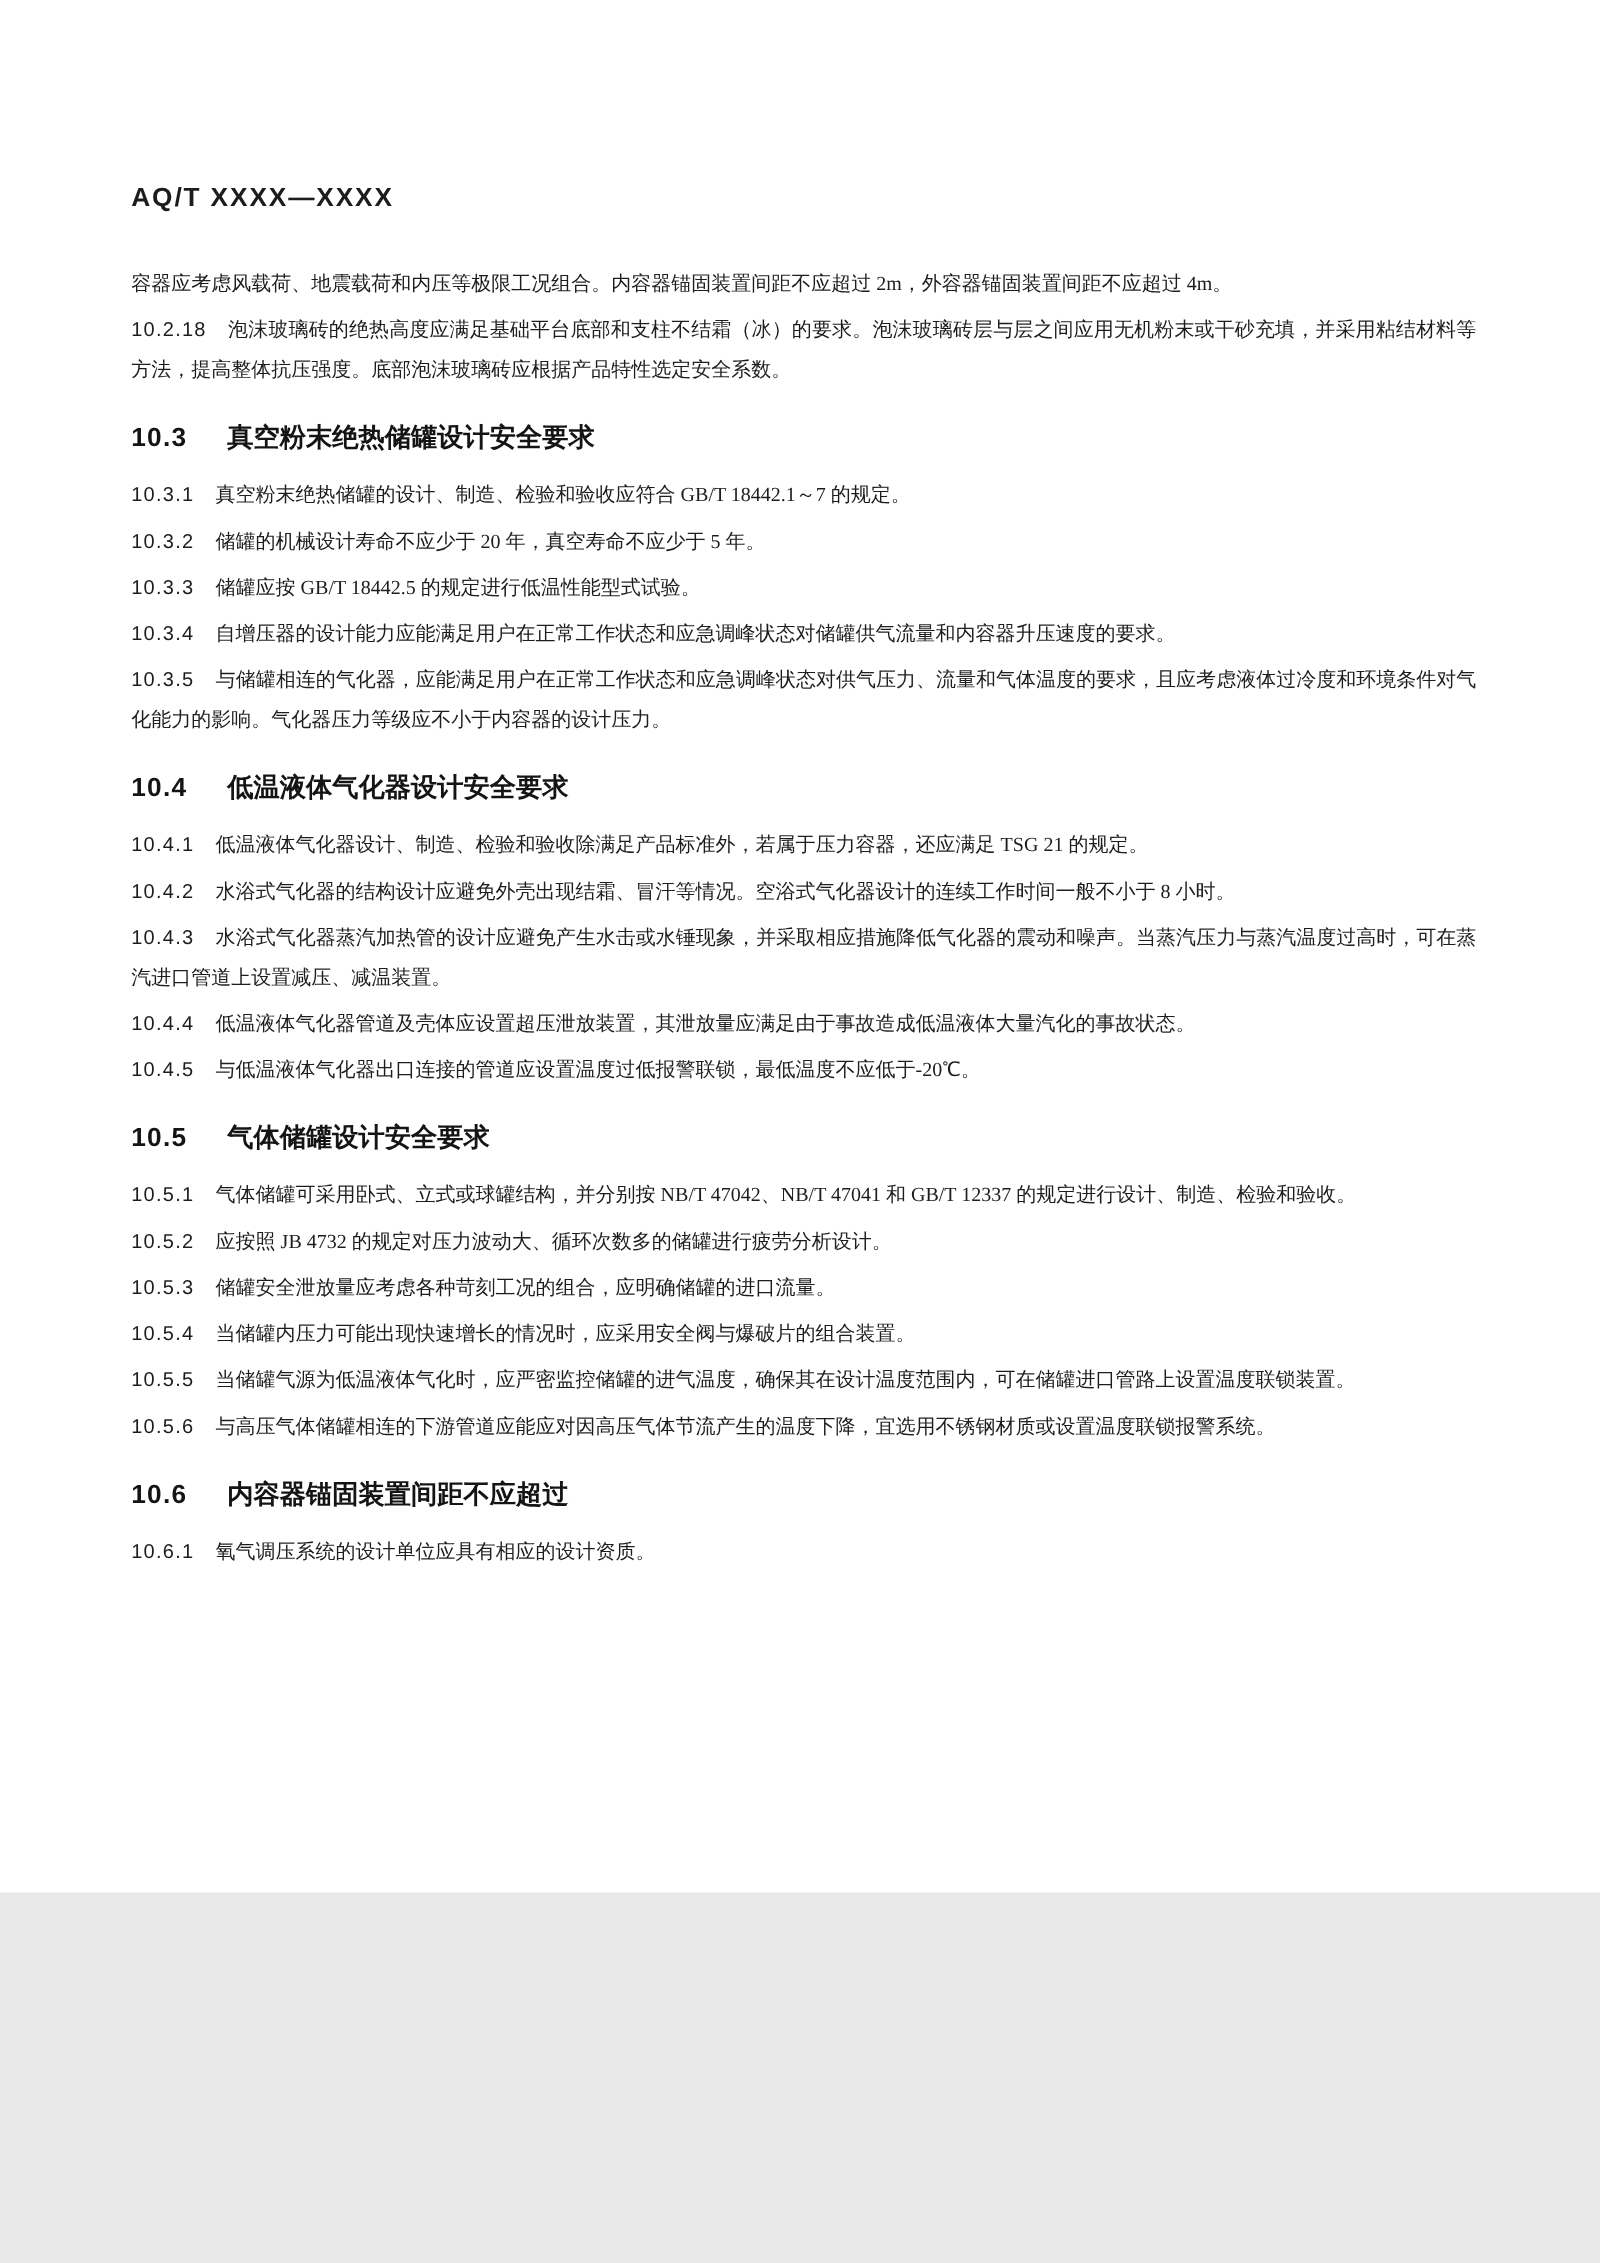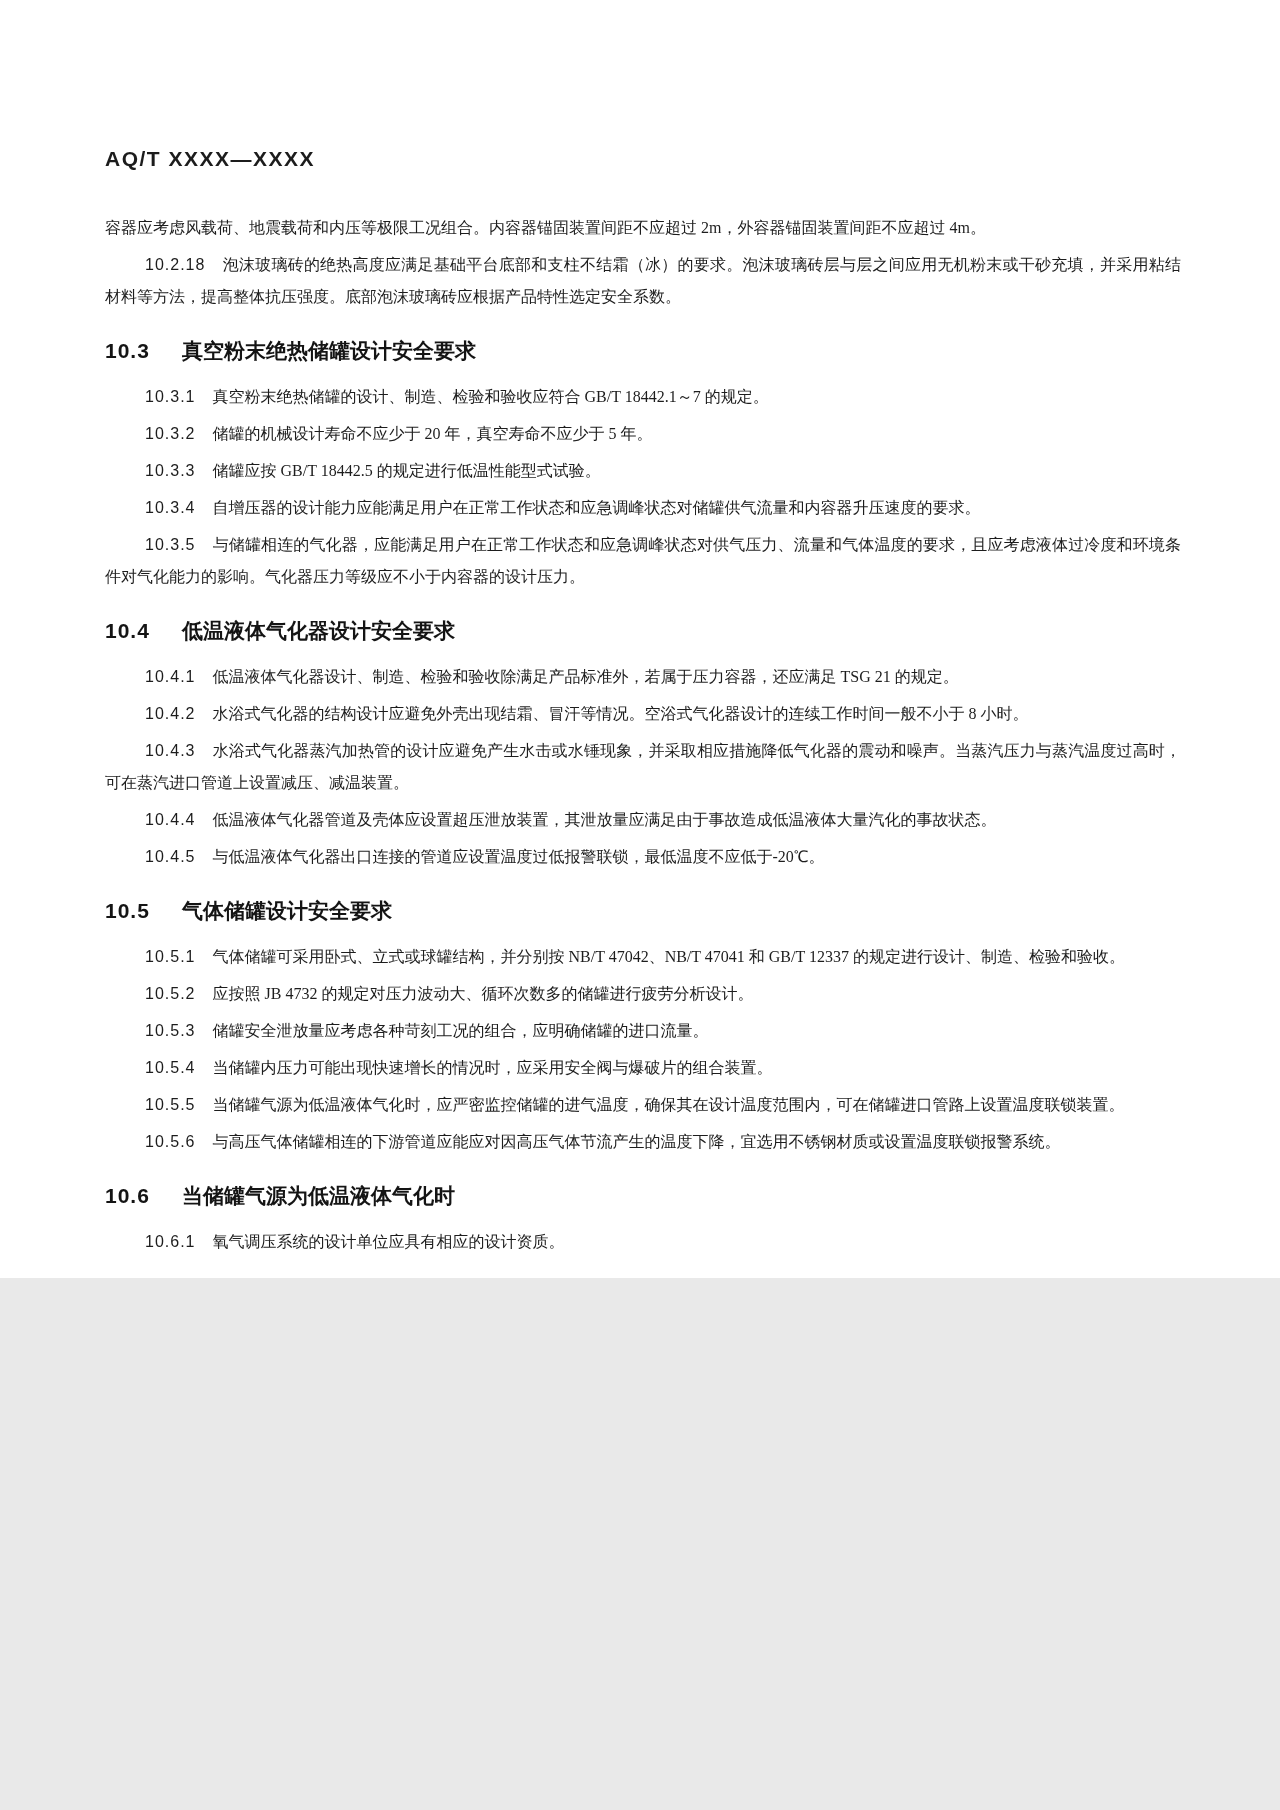--- a/index.html
+++ b/index.html
@@ -4,21 +4,21 @@
 <style>
   * { margin: 0; padding: 0; box-sizing: border-box; }
   html, body { background: #e9e9e9; }
   body {
     width: 1280px; height: 1810px;
     font-family: "Liberation Serif", serif;
     color: #1d1d1d;
   }
   .page {
     position: relative;
-    width: 1280px; height: 1278px;
+    width: 1280px; height: 1514px;
     background: #ffffff;
     overflow: hidden;
   }
   .doc-header {
     position: absolute;
     top: 147px; left: 105px;
     font-family: "Liberation Sans", sans-serif;
     font-size: 21px;
     font-weight: 700;
     letter-spacing: 1.5px;
@@ -34,21 +34,20 @@
     line-height: 32px;
     text-align: justify;
     margin: 5px 0;
     color: #1d1d1d;
   }
   .para .num {
     font-family: "Liberation Sans", sans-serif;
     letter-spacing: 1px;
     margin-right: 17px;
     white-space: nowrap;
-    margin-left: 40px;
   }
   .heading {
     font-family: "Liberation Sans", sans-serif;
     font-size: 21px;
     font-weight: 700;
     line-height: 30px;
     margin: 23px 0 15px 0;
     color: #141414;
   }
   .heading .num { margin-right: 32px; letter-spacing: 1px; }
@@ -118,21 +117,21 @@
     <p class="para"><span class="num">10.5.2</span><span>应按照 JB 4732 的规定对压力波动大、循环次数多的储罐进行疲劳分析设计。</span></p>
 
     <p class="para"><span class="num">10.5.3</span><span>储罐安全泄放量应考虑各种苛刻工况的组合，应明确储罐的进口流量。</span></p>
 
     <p class="para"><span class="num">10.5.4</span><span>当储罐内压力可能出现快速增长的情况时，应采用安全阀与爆破片的组合装置。</span></p>
 
     <p class="para"><span class="num">10.5.5</span><span>当储罐气源为低温液体气化时，应严密监控储罐的进气温度，确保其在设计温度范围内，可在储罐进口管路上设置温度联锁装置。</span></p>
 
     <p class="para"><span class="num">10.5.6</span><span>与高压气体储罐相连的下游管道应能应对因高压气体节流产生的温度下降，宜选用不锈钢材质或设置温度联锁报警系统。</span></p>
 
-    <h2 class="heading"><span class="num">10.6</span><span>当储罐气源为低温液体气化时</span></h2>
+    <h2 class="heading"><span class="num">10.6</span><span>内容器锚固装置间距不应超过</span></h2>
 
     <p class="para"><span class="num">10.6.1</span><span>氧气调压系统的设计单位应具有相应的设计资质。</span></p>
 
   </div>
 
   <div class="page-number">20</div>
 
   <div class="watermark">
     <svg class="wm-icon" width="54" height="48" viewBox="0 0 54 48">
       <g fill="none" stroke="#cfcfcf" stroke-width="2">

